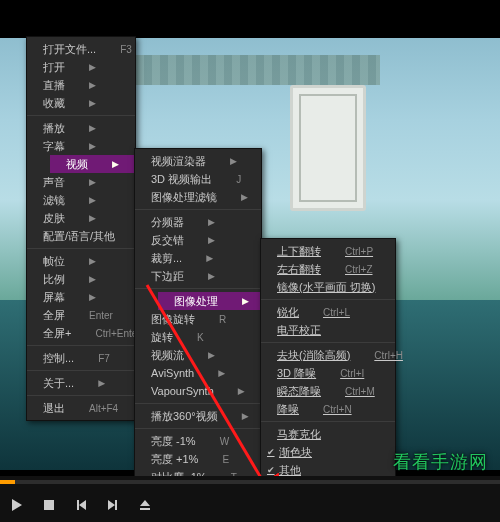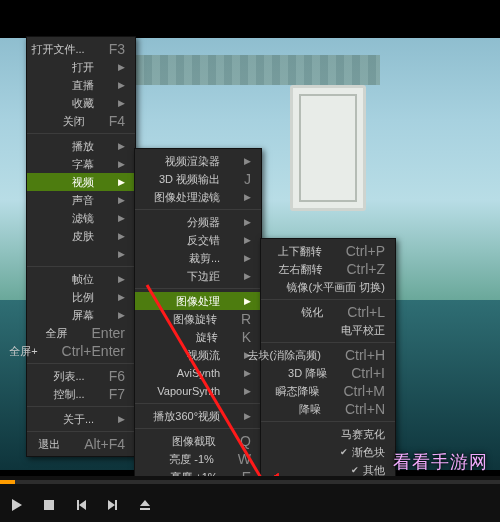--- a/index.html
+++ b/index.html
@@ -12,34 +12,34 @@
         #8fbecf 38px, #a7d1df 120px,
         #b8dde6 200px, #6aa89a 300px,
         #3c7a7d 400px, #1b4950 470px,
         #000 470px, #000 522px);
   }
   .door{position:absolute;left:290px;top:85px;width:70px;height:120px;background:#e8ece8;border:3px solid #cfd4cf;border-radius:3px;}
   .door::before{content:"";position:absolute;left:6px;top:6px;right:6px;bottom:6px;border:2px solid #b5bcb5;}
   .ruins{position:absolute;left:120px;top:55px;width:260px;height:30px;background:repeating-linear-gradient(90deg,#6e8a7a 0 8px,#516e60 8px 16px);opacity:.5;}
   .water{position:absolute;left:0;top:300px;right:0;height:170px;background:linear-gradient(#2f6e74,#0e343b);}
   
-  .watermark{position:absolute;right:12px;bottom:48px;color:#f0abfc;font-size:18px;text-shadow:0 0 6px #000,0 0 2px #000;font-weight:500;letter-spacing:1px;}
+  .watermark{position:absolute;right:12px;bottom:48px;color:#22c55e;font-size:18px;text-shadow:0 0 6px #000,0 0 2px #000;font-weight:500;letter-spacing:1px;}
   
   .menu{position:absolute;background:#2a2a2a;border:1px solid #111;box-shadow:2px 2px 6px rgba(0,0,0,.6);padding:3px 0;}
-  .menu .item{display:flex;align-items:center;justify-content:flex-end;height:18px;padding:0 10px 0 16px;white-space:nowrap;cursor:default;}
-  .menu .item.hl{background:#4d7c0f;color:#fff;}
-  .menu .item .kb{color:#8a8a8a;margin-left:24px;font-size:14px;}
+  .menu .item{display:flex;align-items:center;justify-content:flex-start;height:18px;padding:0 10px 0 16px;white-space:nowrap;cursor:default;}
+  .menu .item.hl{background:#701a75;color:#fff;margin-left:23px;}
+  .menu .item .kb{color:#8a8a8a;margin-left:24px;font-size:10px;}
   .menu .item.hl .kb{color:#ffe8c4;}
   .menu .sep{height:1px;background:#3c3c3c;margin:3px 0;}
   .menu .arrow{font-size:9px;color:#8a8a8a;margin-left:24px;}
   .menu .item.hl .arrow{color:#ffe;}
   .menu .chk{width:10px;margin-left:-10px;margin-right:2px;color:#bbb;font-size:9px;}
   .m1{left:26px;top:36px;width:108px;}
   .m2{left:134px;top:148px;width:126px;}
-  .m3{left:260px;top:238px;width:134px;}
+  .m3{left:260px;top:238px;width:134px;text-decoration:underline;}
   
   .ctrlbar-bg{position:absolute;left:0;bottom:0;width:100%;height:46px;background:#111;}
   .timeline{position:absolute;left:0;bottom:38px;width:100%;height:4px;background:#2d2d2d;}
   .timeline .prog{height:100%;width:3%;background:#ff9c00;}
   .cbtns{position:absolute;left:6px;bottom:6px;display:flex;gap:10px;align-items:center;}
   .cbtn{width:22px;height:22px;display:flex;align-items:center;justify-content:center;color:#ccc;}
   .cbtn svg{display:block;}
   
   .red-arrow{position:absolute;left:142px;top:280px;pointer-events:none;}
 </style>
@@ -62,24 +62,20 @@
         <span class="arrow">▶</span>
       </div>
     <div class="item">
         <span>直播</span>
         <span class="arrow">▶</span>
       </div>
     <div class="item">
         <span>收藏</span>
         <span class="arrow">▶</span>
       </div>
-    <div class="item">
-        <span>关闭</span>
-        <span class="kb">F4</span>
-      </div>
     <div class="sep"></div>
     <div class="item">
         <span>播放</span>
         <span class="arrow">▶</span>
       </div>
     <div class="item">
         <span>字幕</span>
         <span class="arrow">▶</span>
       </div>
     <div class="item hl">
@@ -92,20 +88,21 @@
       </div>
     <div class="item">
         <span>滤镜</span>
         <span class="arrow">▶</span>
       </div>
     <div class="item">
         <span>皮肤</span>
         <span class="arrow">▶</span>
       </div>
     <div class="item">
+        <span>配置/语言/其他</span>
         <span class="arrow">▶</span>
       </div>
     <div class="sep"></div>
     <div class="item">
         <span>帧位</span>
         <span class="arrow">▶</span>
       </div>
     <div class="item">
         <span>比例</span>
         <span class="arrow">▶</span>
@@ -117,24 +114,20 @@
     <div class="item">
         <span>全屏</span>
         <span class="kb">Enter</span>
       </div>
     <div class="item">
         <span>全屏+</span>
         <span class="kb">Ctrl+Enter</span>
       </div>
     <div class="sep"></div>
     <div class="item">
-        <span>列表...</span>
-        <span class="kb">F6</span>
-      </div>
-    <div class="item">
         <span>控制...</span>
         <span class="kb">F7</span>
       </div>
     <div class="sep"></div>
     <div class="item">
         <span>关于...</span>
         <span class="arrow">▶</span>
       </div>
     <div class="sep"></div>
     <div class="item">
@@ -197,24 +190,20 @@
     <div class="item">
         <span>VapourSynth</span>
         <span class="arrow">▶</span>
       </div>
     <div class="sep"></div>
     <div class="item">
         <span>播放360°视频</span>
         <span class="arrow">▶</span>
       </div>
     <div class="sep"></div>
-    <div class="item">
-        <span>图像截取</span>
-        <span class="kb">Q</span>
-      </div>
     <div class="item">
         <span>亮度 -1%</span>
         <span class="kb">W</span>
       </div>
     <div class="item">
         <span>亮度 +1%</span>
         <span class="kb">E</span>
       </div>
     <div class="item">
         <span>对比度 -1%</span>

